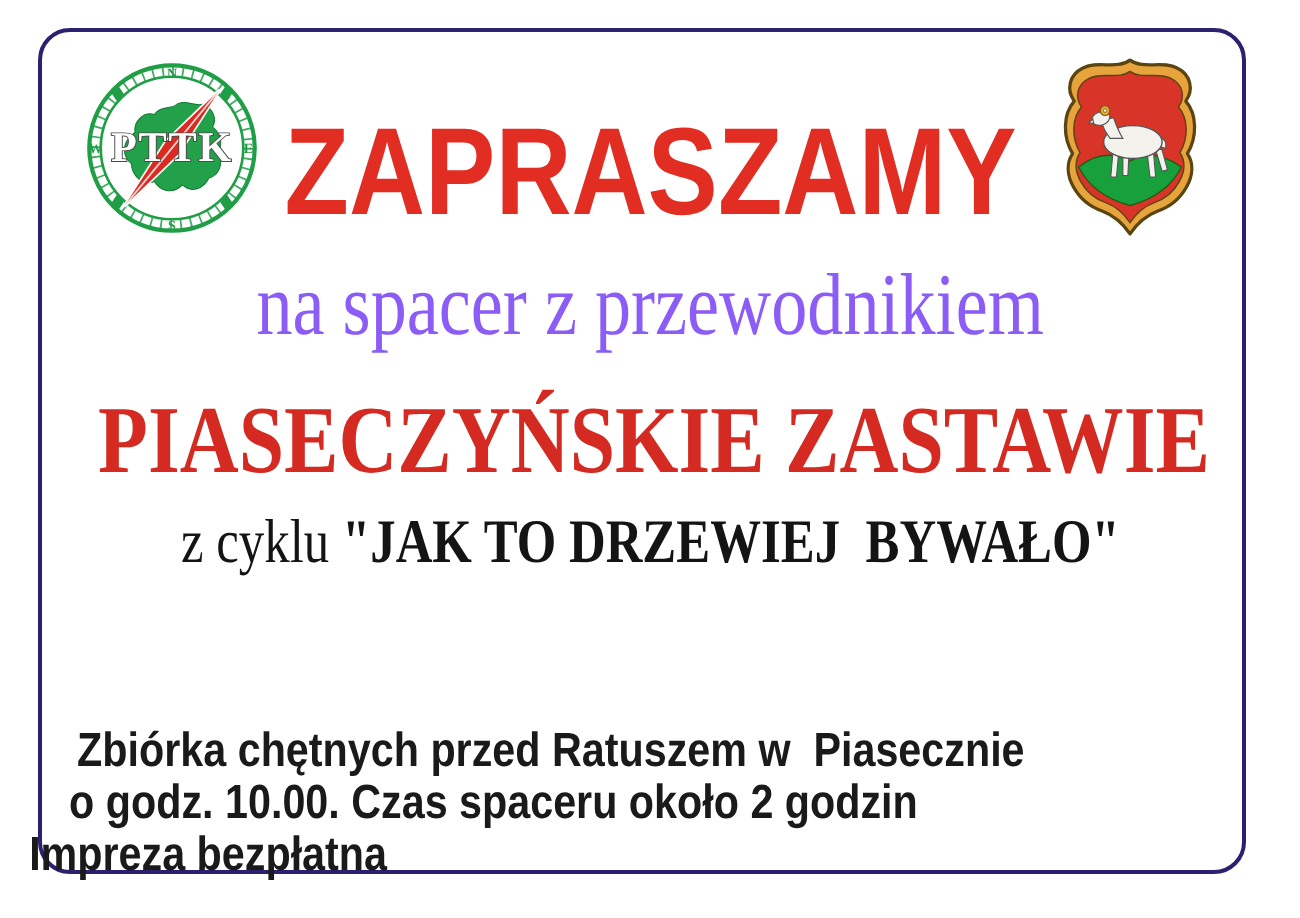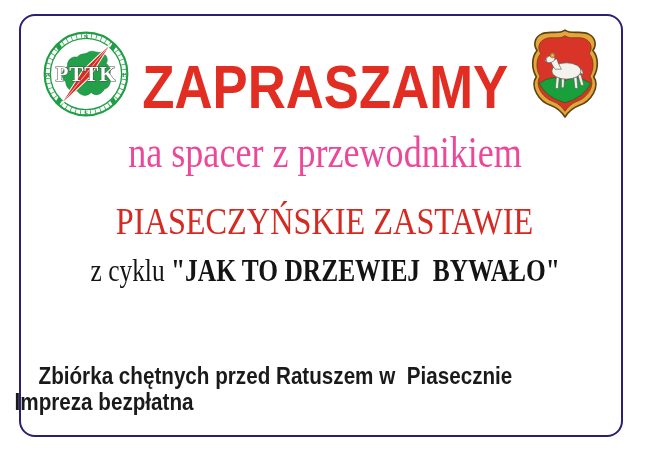--- a/index.html
+++ b/index.html
@@ -14,25 +14,25 @@
   }
   .line { position:absolute; left:0; width:650px; text-align:center; }
   .squeeze { display:inline-block; transform-origin:50% 50%; white-space:pre; }
 
   .headline {
     top:56px; font-family:"Liberation Sans", sans-serif; font-weight:bold;
     font-size:62px; line-height:62px; color:#e22d23;
   }
   .headline .squeeze { transform:scaleX(0.85); letter-spacing:0px; }
 
-  .subtitle { top:127px; font-size:44px; line-height:52px; color:#ec4899; }
+  .subtitle { top:127px; font-size:44px; line-height:52px; color:#8b5cf6; }
   .subtitle .squeeze { transform:scaleX(0.82); }
 
   .event-title {
-    top:194px; font-weight:normal; font-size:38px; line-height:54px; color:#d42a22;
+    top:194px; font-weight:bold; font-size:48px; line-height:54px; color:#d42a22;
   }
   .event-title .squeeze { transform:scaleX(0.85); }
 
   .series { top:252px; font-size:31px; line-height:37px; color:#141414; }
   .series .squeeze { transform:scaleX(0.82); }
   .series .bold { font-weight:bold; }
 
   .date { top:292px; font-size:39px; line-height:46px; color:#141414; }
   .date .squeeze { transform:scaleX(0.84); }
   .date .value { font-weight:bold; color:#d42a22; }
@@ -114,15 +114,16 @@
     <span class="squeeze">PIASECZYŃSKIE ZASTAWIE</span>
   </div>
 
   <div class="line series">
     <span class="squeeze"><span>z cyklu </span><span class="bold">"JAK TO DRZEWIEJ  BYWAŁO"</span></span>
   </div>
 
 
   <div class="line details">
     <div class="row"><span class="squeeze">Zbiórka chętnych przed Ratuszem w  Piasecznie</span></div>
+    <div class="row"><span class="squeeze">o godz. 10.00. Czas spaceru około 2 godzin</span></div>
     <div class="row"><span class="squeeze">Impreza bezpłatna</span></div>
   </div>
 </div>
 
 </body></html>

